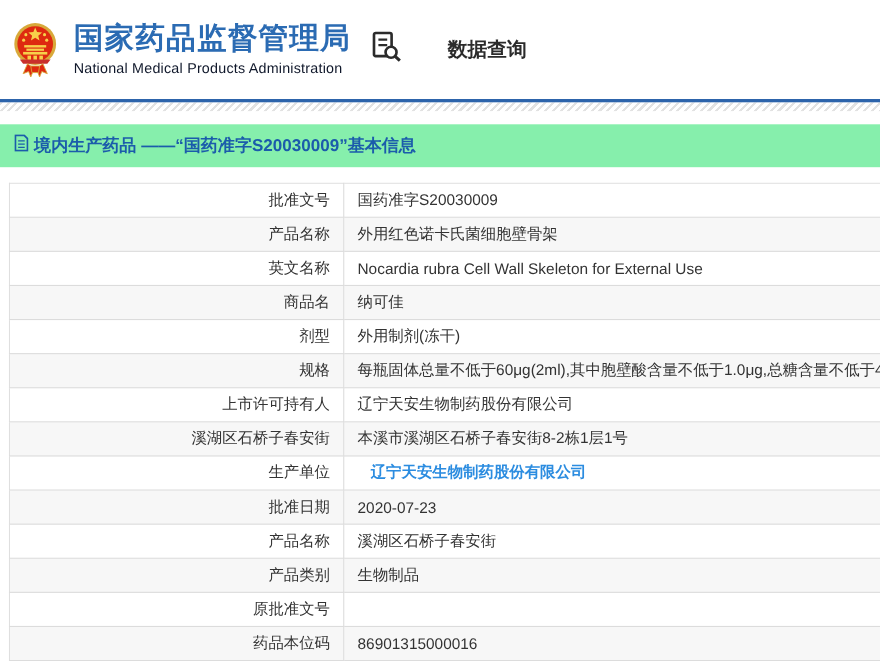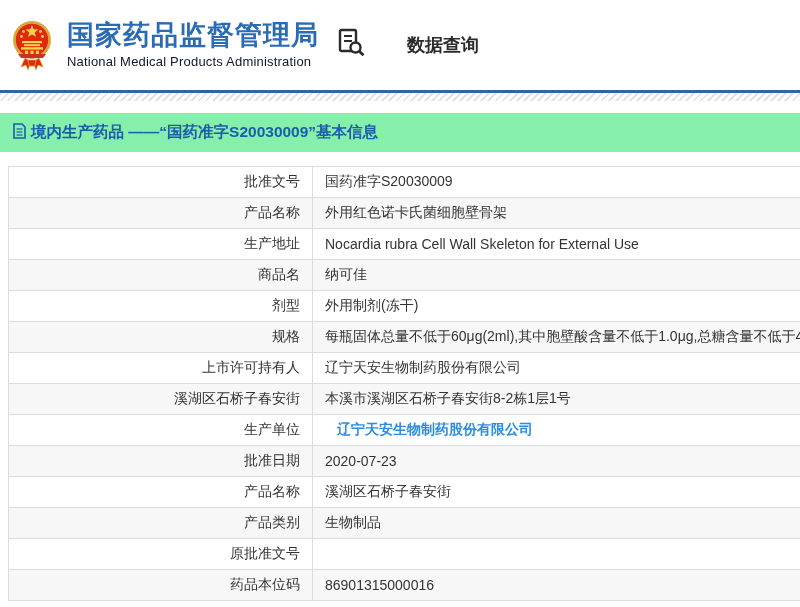--- a/index.html
+++ b/index.html
@@ -113,21 +113,21 @@
     <tbody>
       <tr>
         <td class="lbl">批准文号</td>
         <td class="val">国药准字S20030009</td>
       </tr>
       <tr>
         <td class="lbl">产品名称</td>
         <td class="val">外用红色诺卡氏菌细胞壁骨架</td>
       </tr>
       <tr>
-        <td class="lbl">生产地址</td>
+        <td class="lbl">英文名称</td>
         <td class="val">Nocardia rubra Cell Wall Skeleton for External Use</td>
       </tr>
       <tr>
         <td class="lbl">商品名</td>
         <td class="val">纳可佳</td>
       </tr>
       <tr>
         <td class="lbl">剂型</td>
         <td class="val">外用制剂(冻干)</td>
       </tr>

